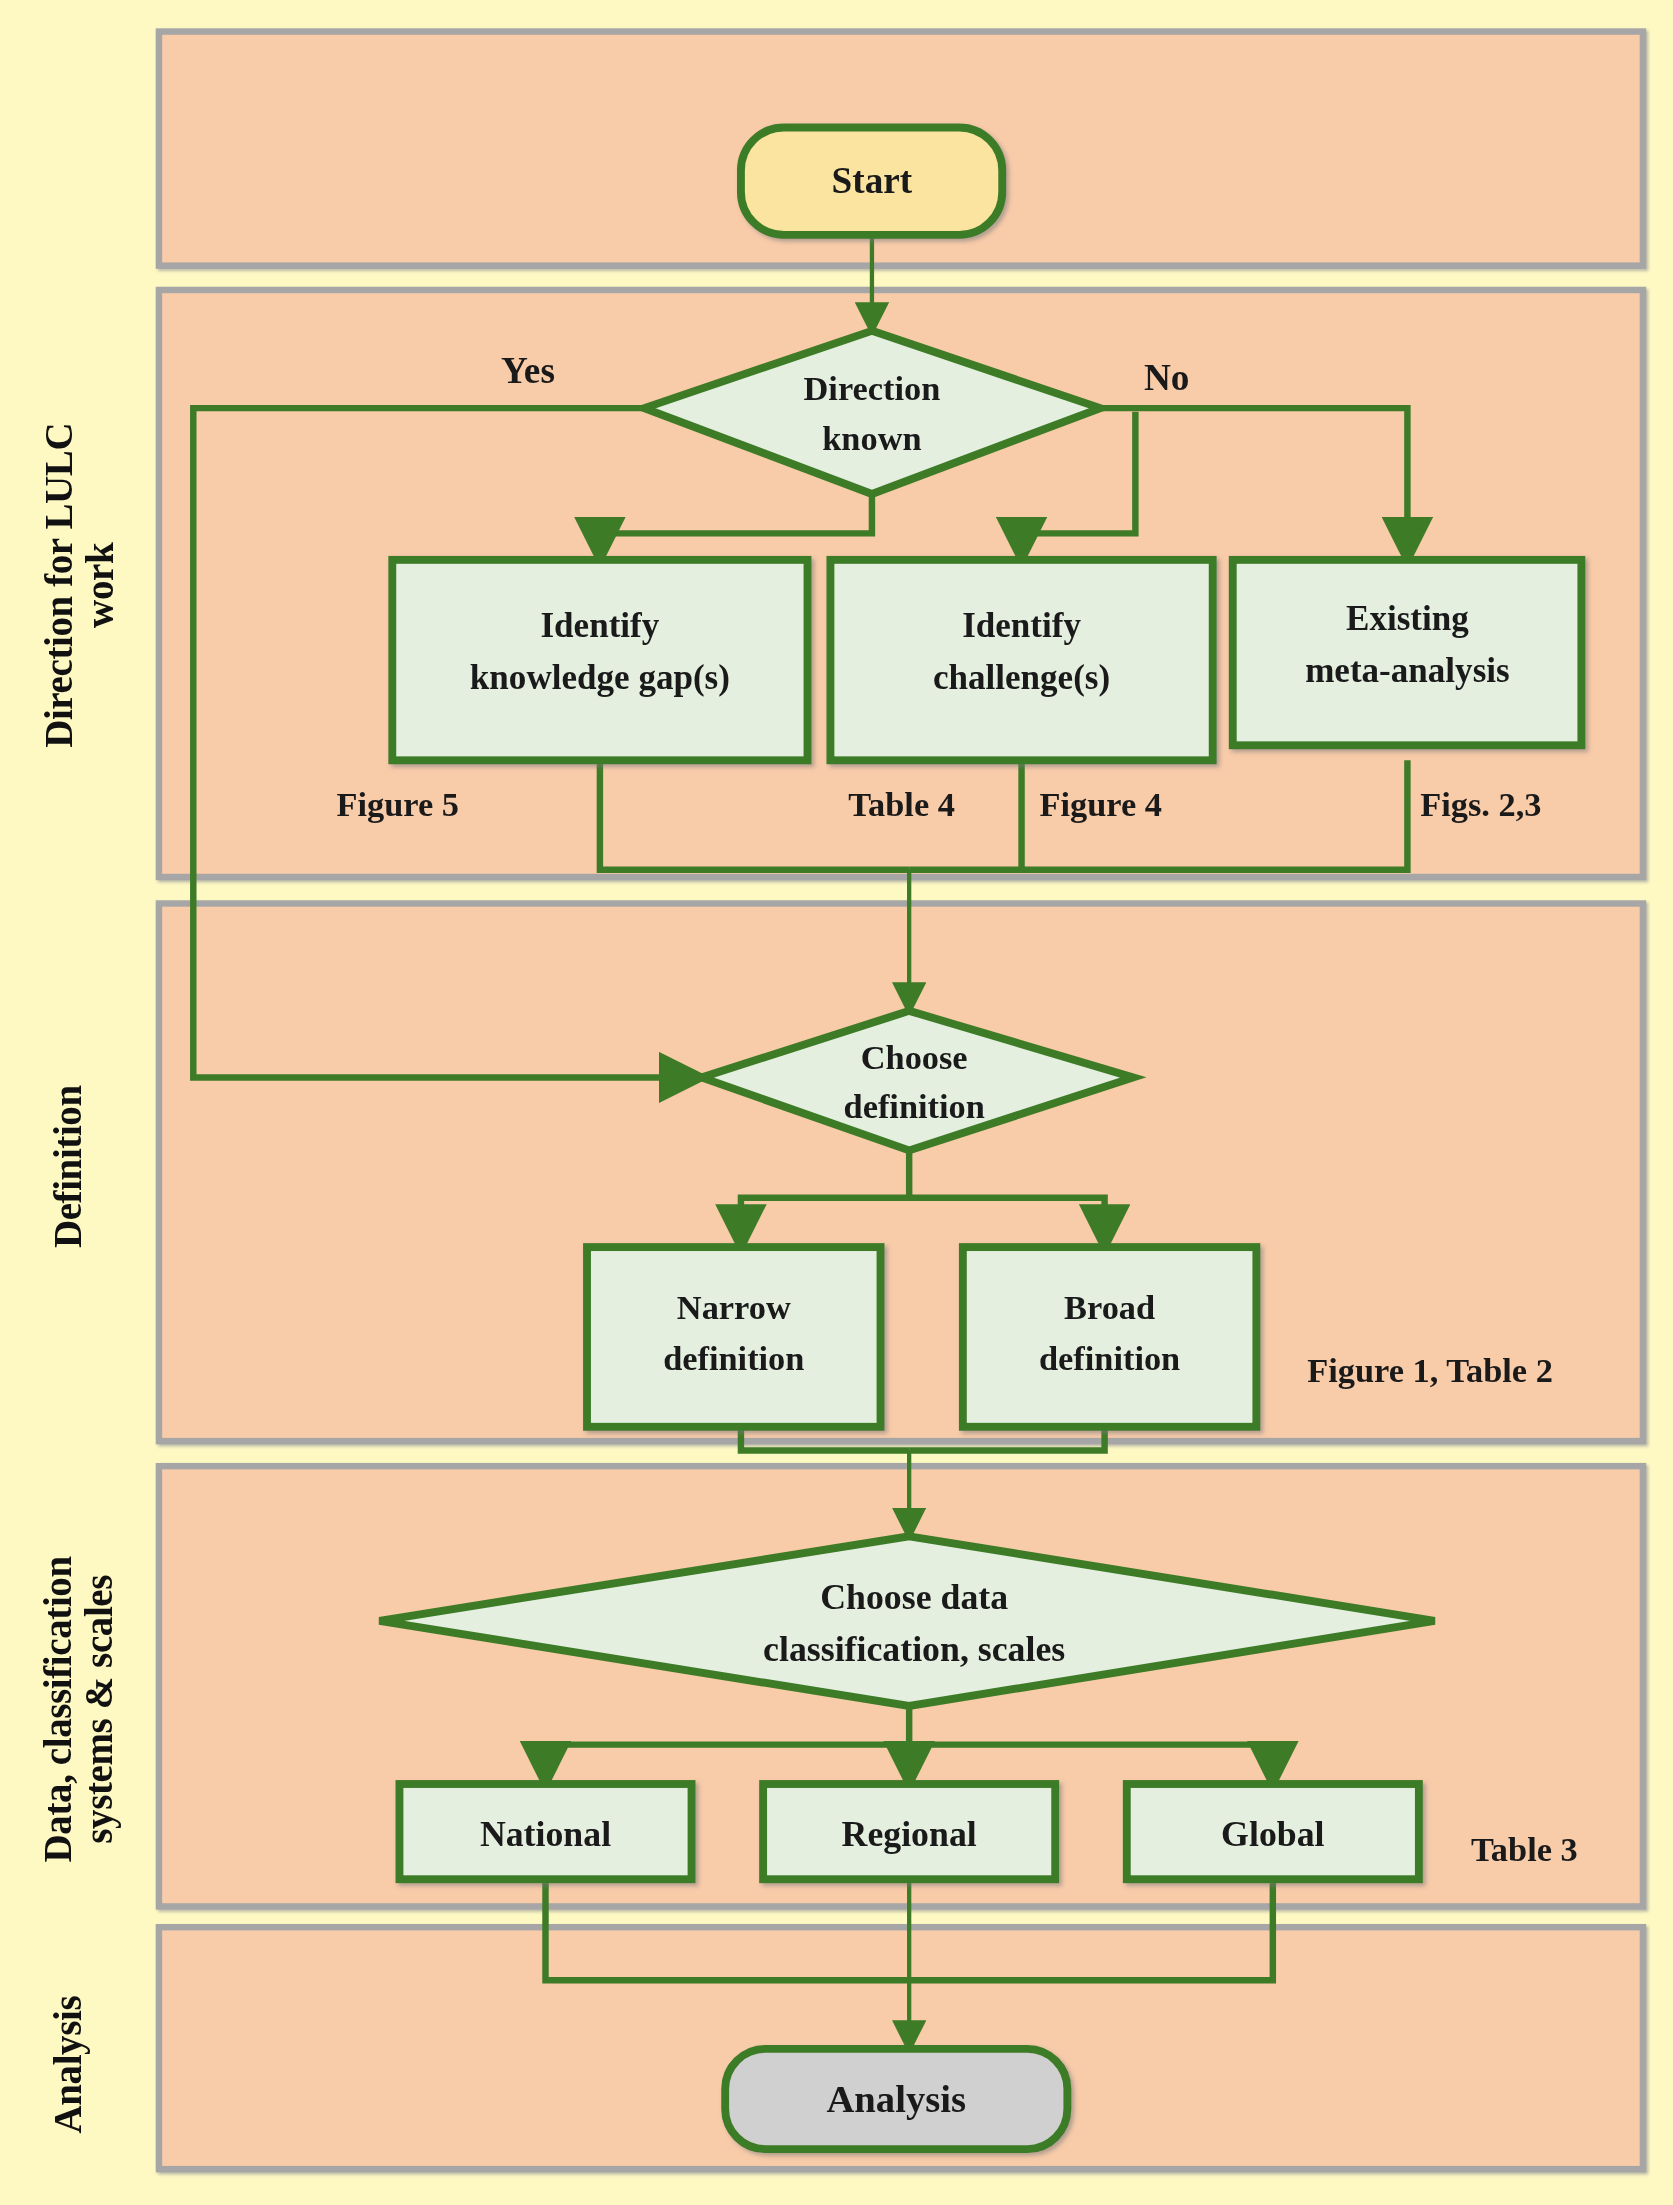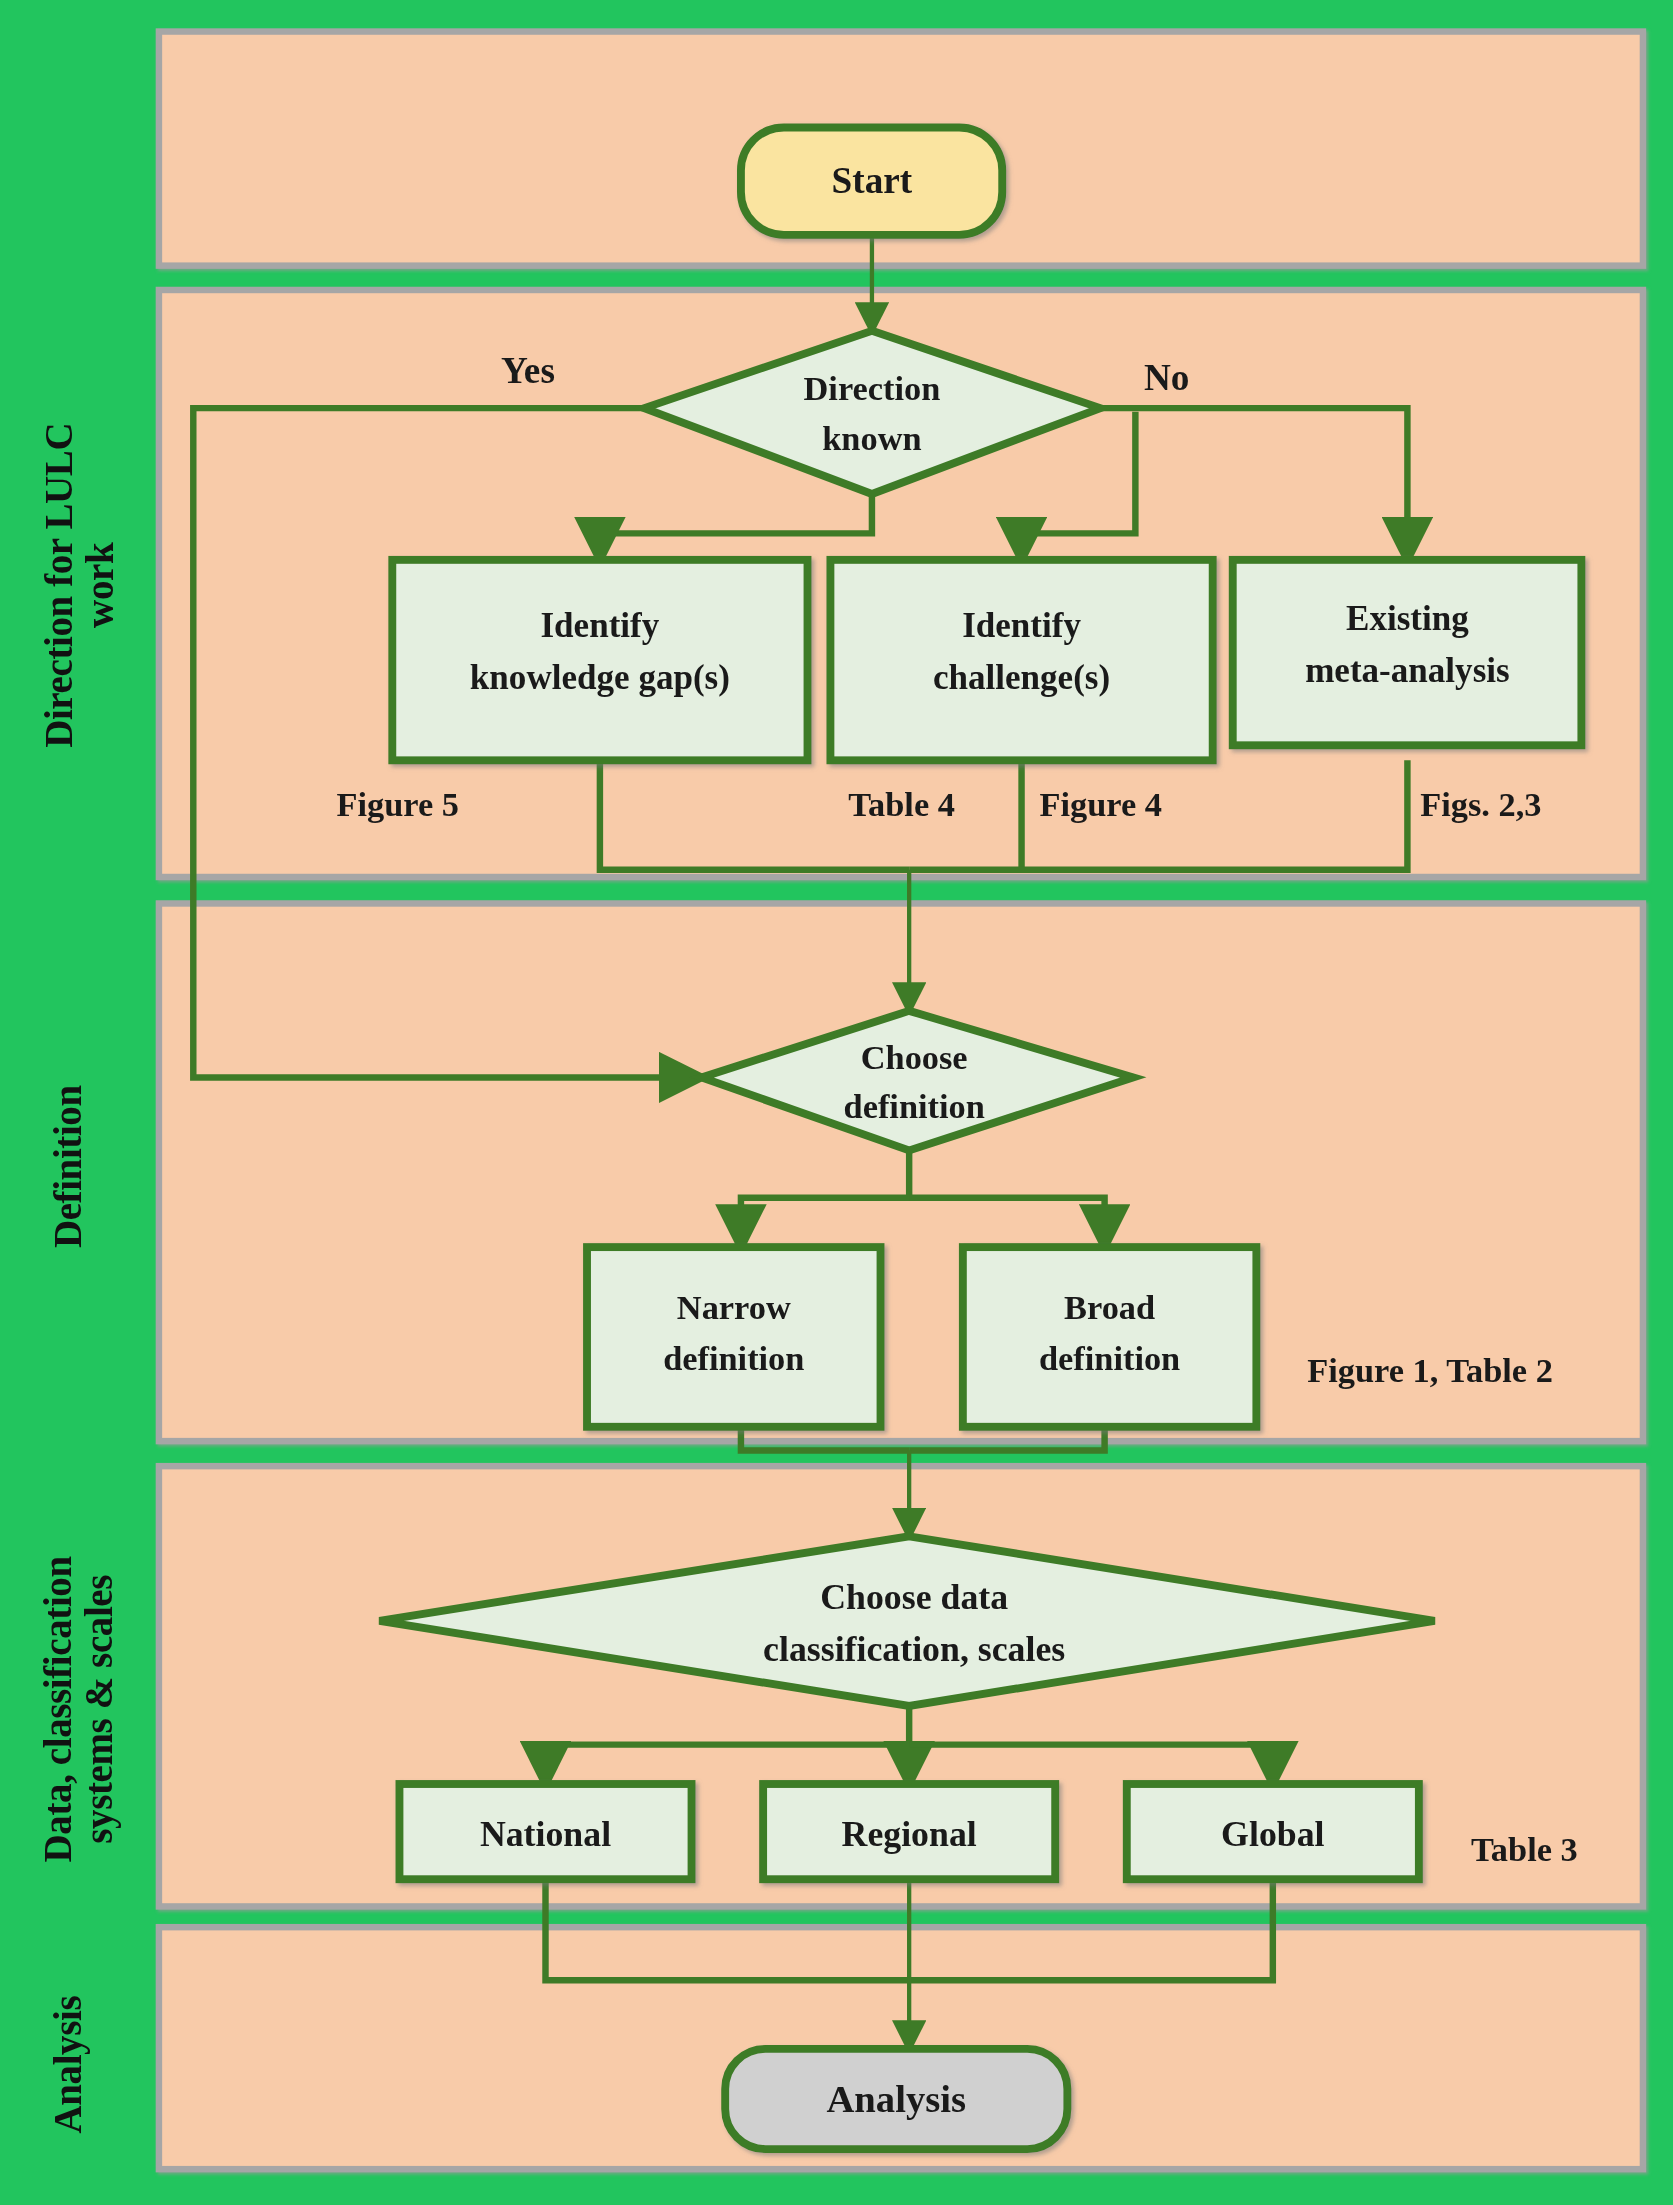--- a/index.html
+++ b/index.html
@@ -1,17 +1,17 @@
 <!DOCTYPE html>
 <html style="font-size:11.5px"><head>
 <meta charset="utf-8">
 <style>
   html,body{margin:0;padding:0;background:#ffffff;}
   body{font-family:"Liberation Serif",serif;}
-  #stage{position:relative;width:1673px;height:2205px;background:#22c55e;overflow:hidden;}
+  #stage{position:relative;width:1673px;height:2205px;background:#fef9c3;overflow:hidden;}
   svg{position:absolute;left:0;top:0;width:1673px;height:2205px;display:block;}
   .band-label{
     position:absolute;
     color:#111;
     font-family:"Liberation Serif",serif;
     font-weight:bold;
     text-align:center;
     line-height:1.06;
     transform-origin:center center;
     white-space:pre-line;

